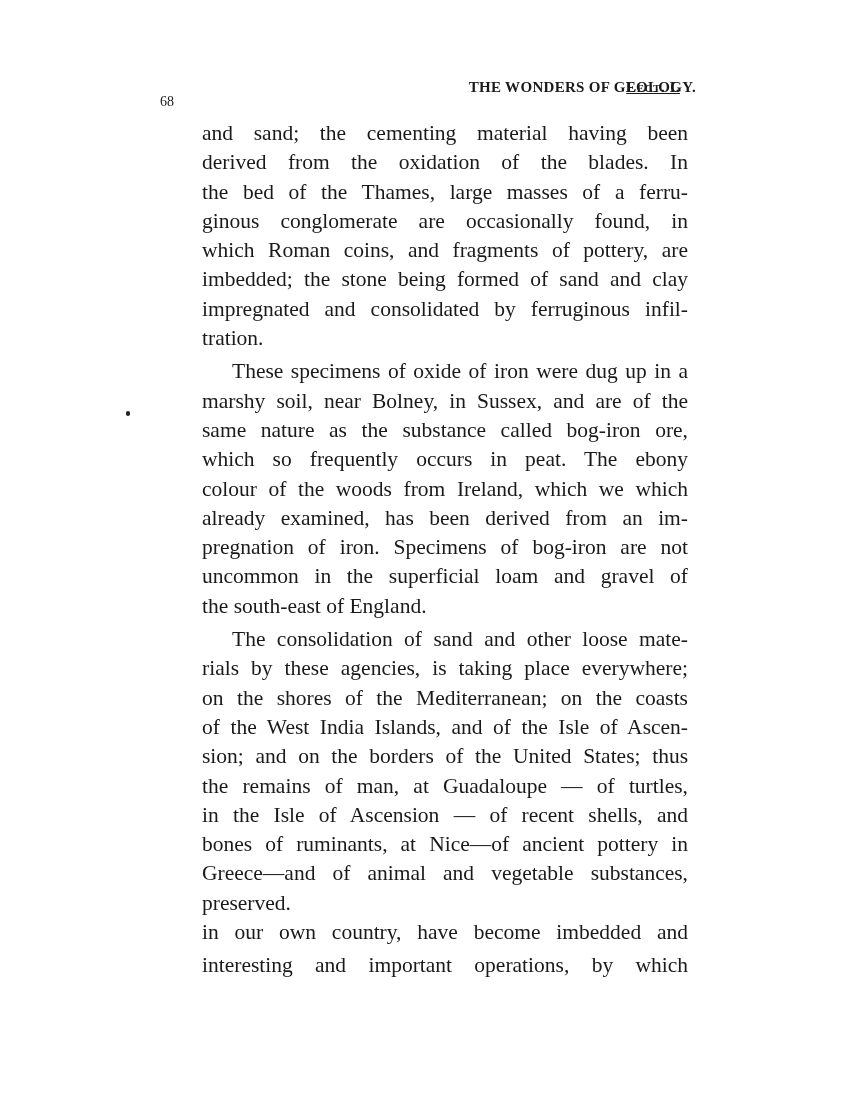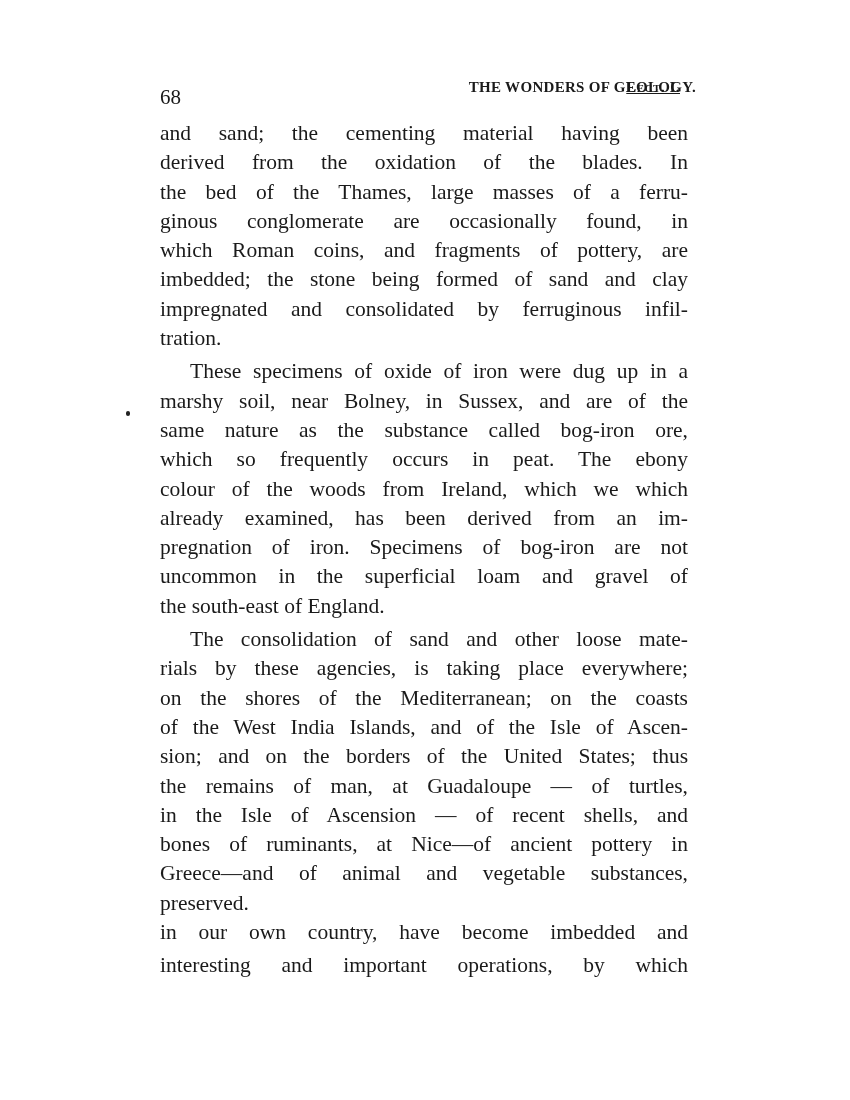--- a/index.html
+++ b/index.html
@@ -6,27 +6,27 @@
     body {
       width: 850px; height: 1100px; background: #ffffff;
       position: relative; overflow: hidden;
       font-family: "Liberation Serif", "DejaVu Serif", serif;
       color: #1a1a1a;
     }
     .header {
       position: absolute; top: 74px; left: 160px; width: 536px; height: 30px;
       font-size: 16px;
     }
-    .pg { position: absolute; left: 0; top: 11px; font-size: 21px; }
+    .pg { position: absolute; left: 0; top: 20px; font-size: 14px; }
     .title { position: absolute; left: 0; right: 0; top: 5px; text-align: right; font-weight: bold; font-size: 15px; letter-spacing: 0.3px; }
     .lect { position: absolute; right: 16px; top: 5px; font-weight: bold; font-size: 15px; letter-spacing: 0.5px; font-variant: small-caps; text-decoration: underline; }
     .body-text { position: absolute; top: 119px; left: 160px; width: 528px; }
     .line {
       height: 29.3px; line-height: 29.3px; font-size: 21.5px;
-      white-space: nowrap; text-align: justify; text-align-last: justify;
+      white-space: nowrap; text-align: justify; text-align-last: justify; margin-left: 42px;
     }
     .line.last { text-align-last: left; }
     .line.indent { padding-left: 30px; }
     .gap { height: 4px; }
     .mark { position: absolute; left: 126px; top: 411px; width: 4px; height: 5px; background: #222; border-radius: 2px; }
   </style>
 </head>
 <body>
 
 <div class="header">

